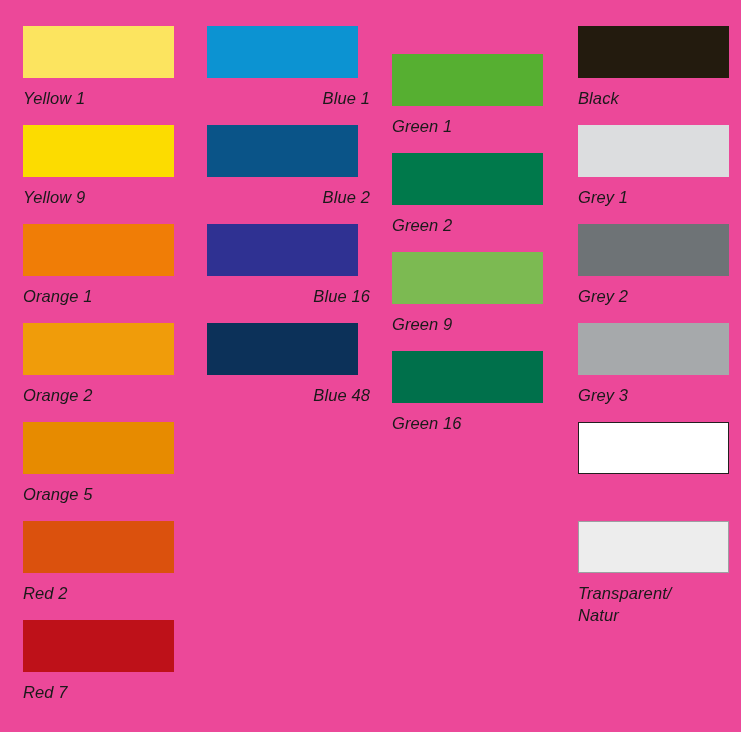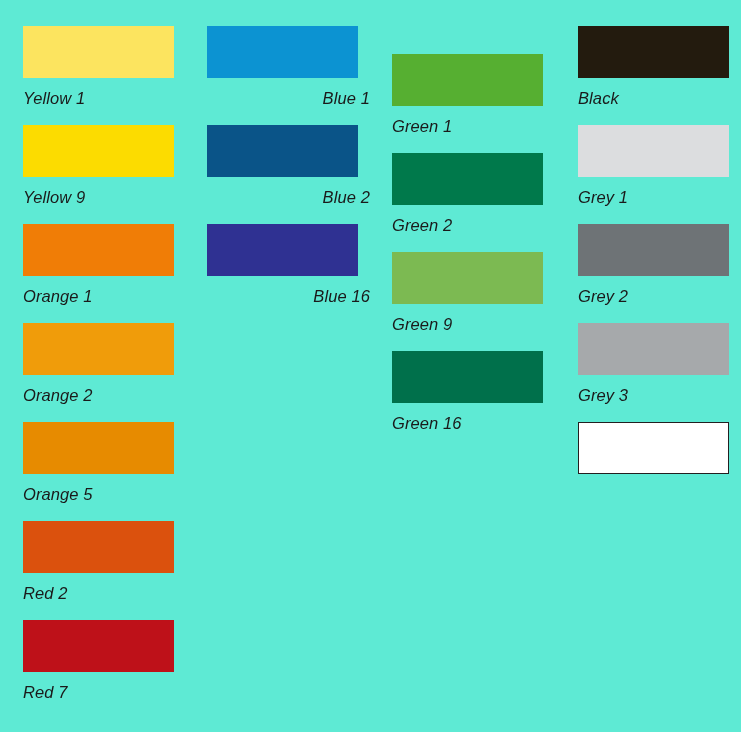--- a/index.html
+++ b/index.html
@@ -11,21 +11,21 @@
   body {
     width: 741px;
     height: 732px;
     font-family: "Liberation Sans", sans-serif;
     overflow: hidden;
   }
   .sheet {
     position: relative;
     width: 741px;
     height: 732px;
-    background: #5eead4;
+    background: #ec4899;
   }
   .columns {
     position: absolute;
     left: 0;
     top: 0;
     width: 741px;
     height: 732px;
     display: flex;
     flex-direction: row;
   }
@@ -115,20 +115,24 @@
         <span class="chip-label">Blue 1</span>
       </div>
       <div class="swatch-cell">
         <span class="chip" style="background-color: rgb(10, 84, 136);"></span>
         <span class="chip-label">Blue 2</span>
       </div>
       <div class="swatch-cell">
         <span class="chip" style="background-color: rgb(47, 49, 146);"></span>
         <span class="chip-label">Blue 16</span>
       </div>
+      <div class="swatch-cell">
+        <span class="chip" style="background-color: rgb(12, 49, 89);"></span>
+        <span class="chip-label">Blue 48</span>
+      </div>
     </div>
 
     <div class="column c2">
       <div class="swatch-cell">
         <span class="chip" style="background-color: rgb(86, 175, 49);"></span>
         <span class="chip-label">Green 1</span>
       </div>
       <div class="swatch-cell">
         <span class="chip" style="background-color: rgb(0, 121, 75);"></span>
         <span class="chip-label">Green 2</span>
@@ -156,16 +160,21 @@
         <span class="chip" style="background-color: rgb(110, 115, 118);"></span>
         <span class="chip-label">Grey 2</span>
       </div>
       <div class="swatch-cell">
         <span class="chip" style="background-color: rgb(166, 169, 171);"></span>
         <span class="chip-label">Grey 3</span>
       </div>
       <div class="swatch-cell">
         <span class="chip bordered-dark" style="background-color: rgb(255, 255, 255);"></span>
       </div>
+      <div class="swatch-cell tall">
+        <span class="chip bordered-light" style="background-color: rgb(237, 237, 237);"></span>
+        <span class="chip-label">Transparent/
+Natur</span>
+      </div>
     </div>
 
   </div>
 </div>
 
 </body></html>

